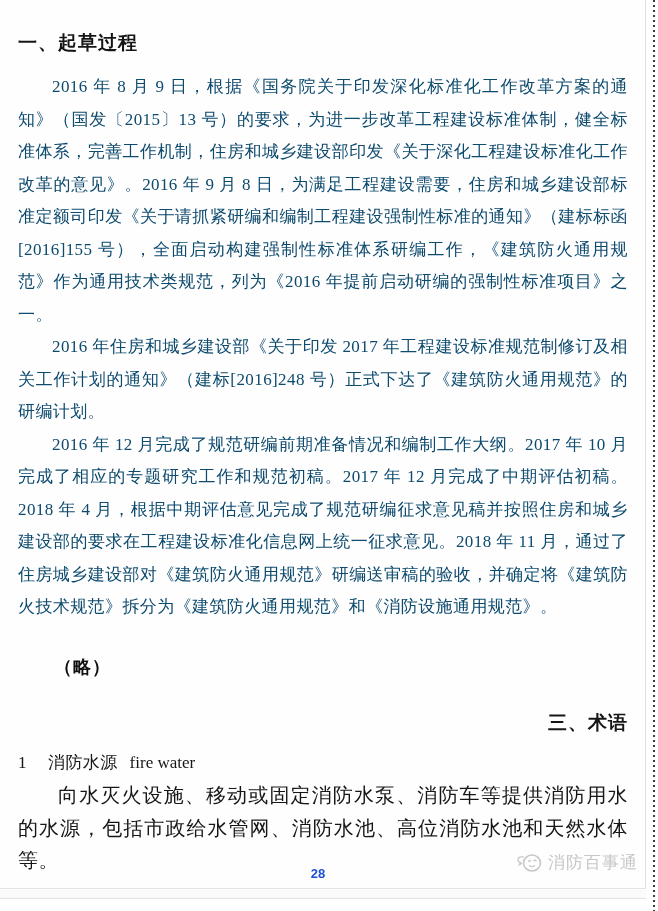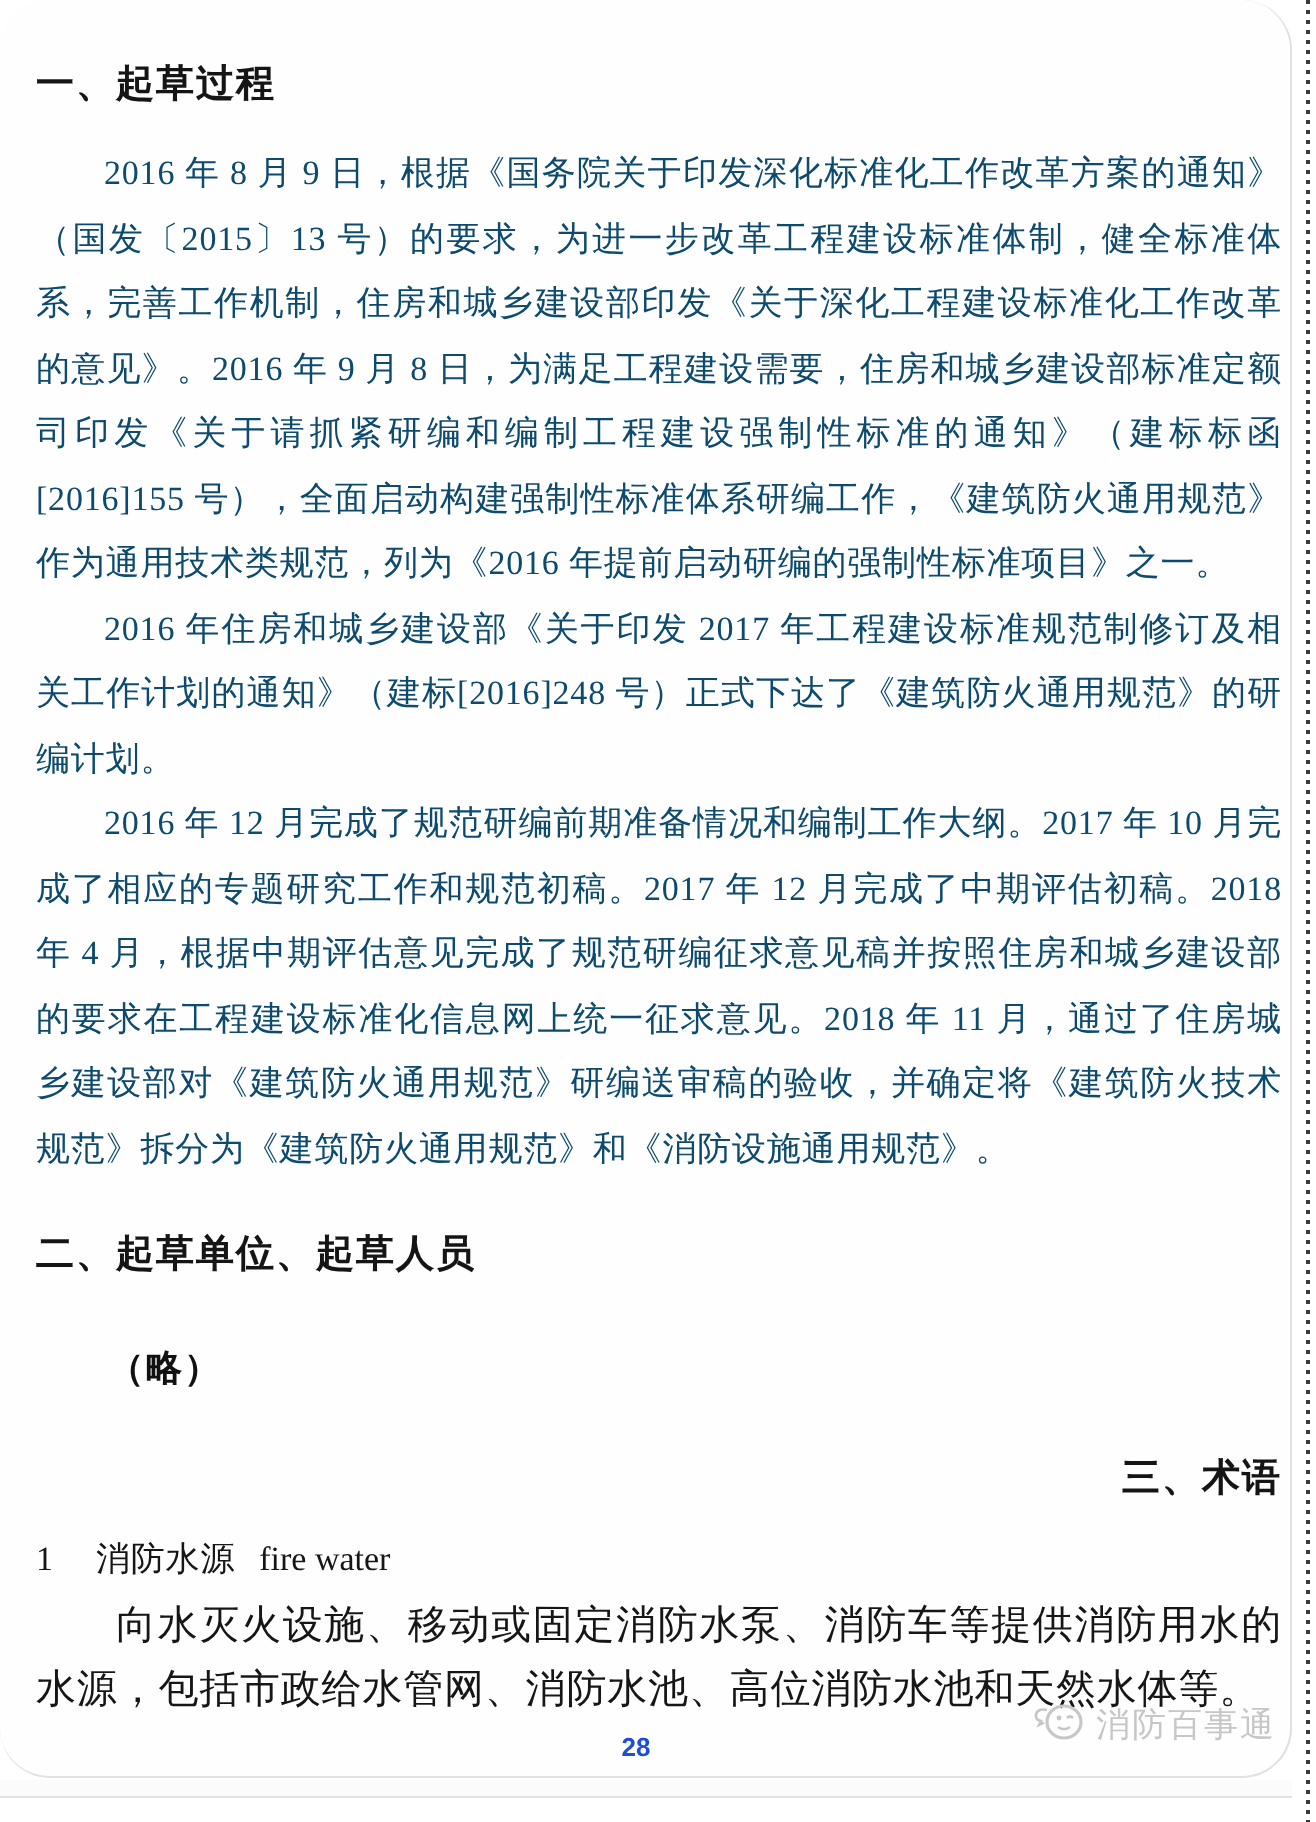--- a/index.html
+++ b/index.html
@@ -8,23 +8,22 @@
 
   .viewport { position: relative; width: 658px; height: 911px; background: #ffffff; }
 
   
   .page {
     position: absolute; left: 0; top: 0;
     width: 646px; height: 889px;
     background: #fffefe;
     border-right: 1px solid #e0e0e0;
     border-bottom: 1px solid #e2e2e2;
-    padding: 30px 4px 0 18px;
+    padding: 30px 17px 0 18px;
     overflow: hidden;
-    border-radius: 25px;
   }
 
   .heading {
     font-size: 19px; font-weight: 700; line-height: 26px;
     letter-spacing: 1px; color: #151515;
   }
   .h1 { margin-top: 0; }
   .h2 { margin-top: 24px; }
   .h3 { margin-top: 27px; text-align: right; }
 
@@ -59,21 +58,21 @@
 
   .page-number {
     position: absolute; left: 0; top: 866px; width: 636px;
     text-align: center;
     font-family: "Liberation Sans", sans-serif;
     font-size: 13px; font-weight: 700; color: #1d4ed8;
   }
 
   .watermark {
     position: absolute; right: 20px; top: 851px;
-    display: flex; align-items: flex-start; gap: 5px;
+    display: flex; align-items: center; gap: 5px;
     color: #c7c7c7; font-size: 17px; letter-spacing: 1px;
     font-family: "Liberation Sans", sans-serif;
   }
   .watermark svg { display: block; }
 
   
   .page-gap {
     position: absolute; left: 0; top: 890px; width: 646px; height: 8px;
     background: #fbfbfb;
   }
@@ -96,21 +95,20 @@
   <div class="page">
 
     <div class="heading h1">一、起草过程</div>
 
     <p class="para first-para">2016 年 8 月 9 日，根据《国务院关于印发深化标准化工作改革方案的通知》（国发〔2015〕13 号）的要求，为进一步改革工程建设标准体制，健全标准体系，完善工作机制，住房和城乡建设部印发《关于深化工程建设标准化工作改革的意见》。2016 年 9 月 8 日，为满足工程建设需要，住房和城乡建设部标准定额司印发《关于请抓紧研编和编制工程建设强制性标准的通知》（建标标函[2016]155 号），全面启动构建强制性标准体系研编工作，《建筑防火通用规范》作为通用技术类规范，列为《2016 年提前启动研编的强制性标准项目》之一。</p>
 
     <p class="para">2016 年住房和城乡建设部《关于印发 2017 年工程建设标准规范制修订及相关工作计划的通知》（建标[2016]248 号）正式下达了《建筑防火通用规范》的研编计划。</p>
 
     <p class="para">2016 年 12 月完成了规范研编前期准备情况和编制工作大纲。2017 年 10 月完成了相应的专题研究工作和规范初稿。2017 年 12 月完成了中期评估初稿。2018 年 4 月，根据中期评估意见完成了规范研编征求意见稿并按照住房和城乡建设部的要求在工程建设标准化信息网上统一征求意见。2018 年 11 月，通过了住房城乡建设部对《建筑防火通用规范》研编送审稿的验收，并确定将《建筑防火技术规范》拆分为《建筑防火通用规范》和《消防设施通用规范》。</p>
 
-    <div class="heading h2">二、起草单位、起草人员</div>
 
     <p class="brief">（略）</p>
 
     <div class="heading h3">三、术语</div>
 
     <div class="terms">
 
       <div class="term-line">
         <span class="term-num">1</span>
         <span class="term-zh">消防水源</span>

